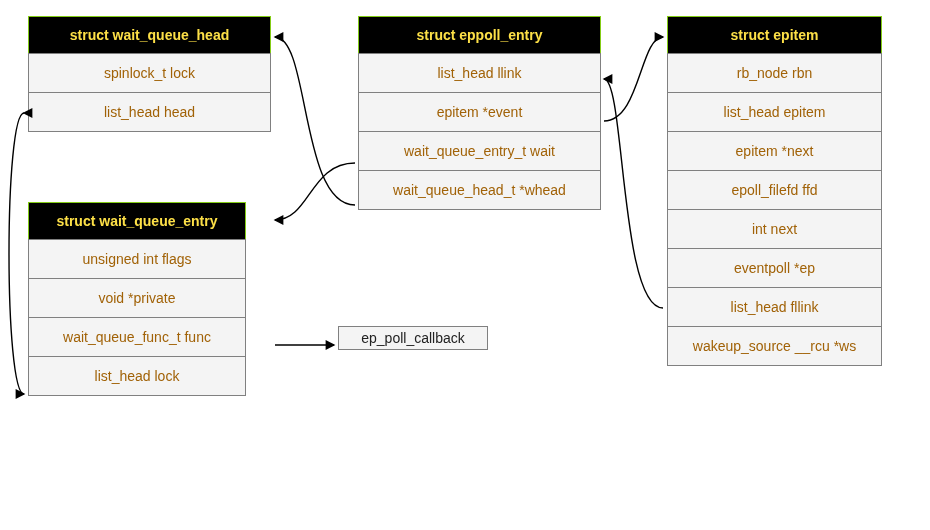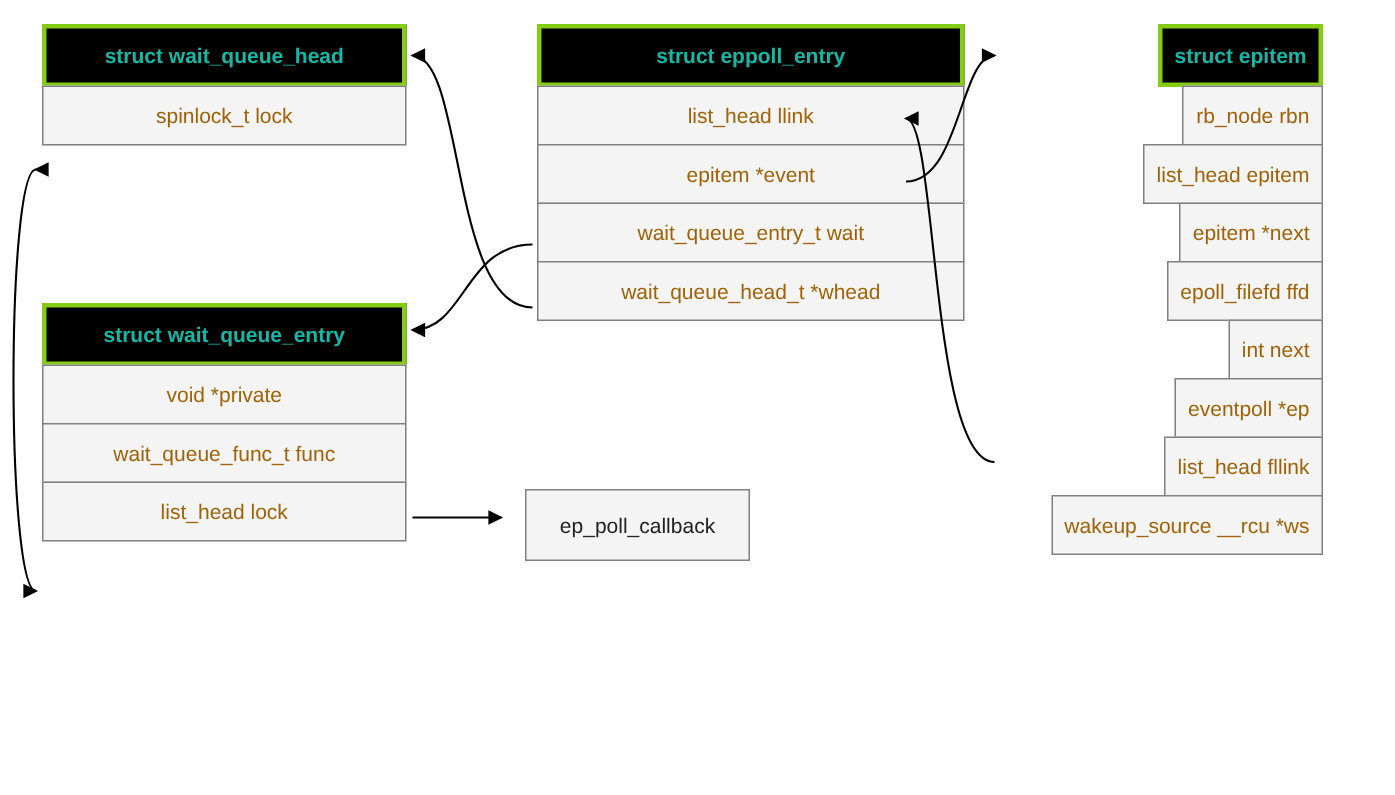--- a/index.html
+++ b/index.html
@@ -13,78 +13,79 @@
     width: 930px;
     height: 530px;
   }
   .struct-box {
     position: absolute;
     display: flex;
     flex-direction: column;
   }
   .struct-header {
     background: #000;
-    color: #14b8a6;
+    color: #fde047;
     font-weight: bold;
     text-align: center;
     padding: 10px 8px;
-    border: 3px solid #84cc16;
+    border: 1px solid #84cc16;
   }
   .struct-field {
     background: #f4f4f4;
     border: 1px solid #808080;
     text-align: center;
     padding: 11px 8px;
     color: #a16207;
     margin-top: -1px;
   }
   .plain-box {
     position: absolute;
     background: #f4f4f4;
     border: 1px solid #808080;
     text-align: center;
-    padding: 15px 8px;
+    padding: 3px 8px;
     color: #222;
-    margin-left: 12px;
   }
   svg.arrows {
     position: absolute;
     top: 0; left: 0;
     width: 930px; height: 530px;
     pointer-events: none;
   }
 </style>
 </head>
 <body>
 
 <div class="struct-box" style="left:28px; top:16px; width:243px;">
   <div class="struct-header">struct wait_queue_head</div>
   <div class="struct-field">spinlock_t lock</div>
+  <div class="struct-field">list_head head</div>
 </div>
 
-<div class="struct-box" style="left:28px; top:202px; width:243px;">
+<div class="struct-box" style="left:28px; top:202px; width:218px;">
   <div class="struct-header">struct wait_queue_entry</div>
+  <div class="struct-field">unsigned int flags</div>
   <div class="struct-field">void *private</div>
   <div class="struct-field">wait_queue_func_t func</div>
   <div class="struct-field">list_head lock</div>
 </div>
 
-<div class="struct-box" style="left:358px; top:16px; width:285px;">
+<div class="struct-box" style="left:358px; top:16px; width:243px;">
   <div class="struct-header">struct eppoll_entry</div>
   <div class="struct-field">list_head llink</div>
   <div class="struct-field">epitem *event</div>
   <div class="struct-field">wait_queue_entry_t wait</div>
   <div class="struct-field">wait_queue_head_t *whead</div>
 </div>
 
 <div class="plain-box" style="left:338px; top:326px; width:150px;">
   <span>ep_poll_callback</span>
 </div>
 
-<div class="struct-box" style="left:667px; top:16px; width:215px;align-items:flex-end;">
+<div class="struct-box" style="left:667px; top:16px; width:215px;">
   <div class="struct-header">struct epitem</div>
   <div class="struct-field">rb_node rbn</div>
   <div class="struct-field">list_head epitem</div>
   <div class="struct-field">epitem *next</div>
   <div class="struct-field">epoll_filefd ffd</div>
   <div class="struct-field">int next</div>
   <div class="struct-field">eventpoll *ep</div>
   <div class="struct-field">list_head fllink</div>
   <div class="struct-field">wakeup_source __rcu *ws</div>
 </div>

